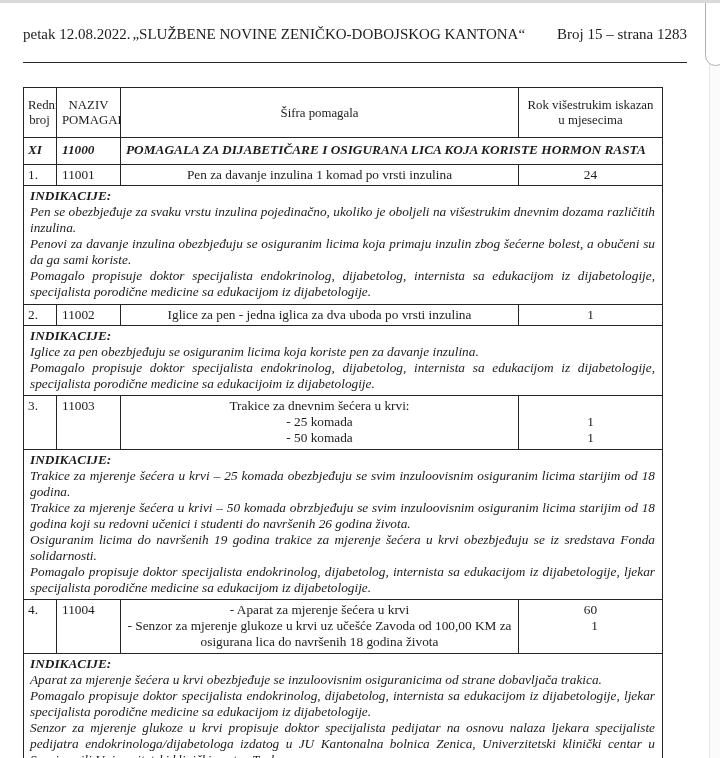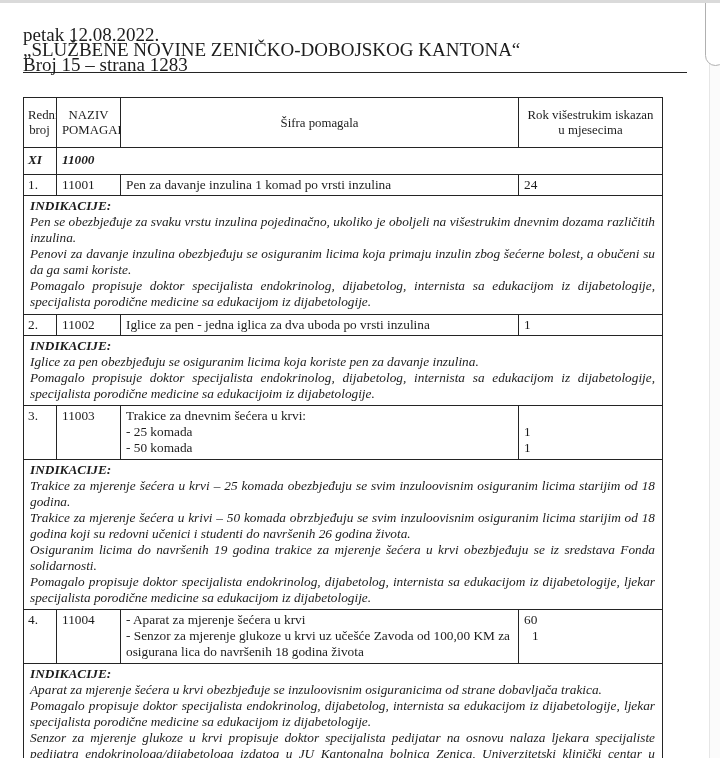--- a/index.html
+++ b/index.html
@@ -27,25 +27,24 @@
     z-index:6;
   }
   .content{
     position:absolute;left:23px;top:3px;width:640px;
   }
   
   .page-header{
     margin-top:24px;
     width:664px;
     display:flex;justify-content:space-between;align-items:baseline;
-    font-size:19px;line-height:15px;
+    font-size:15px;line-height:15px;
     border-bottom:1.6px solid #242424;
-    padding-bottom:0;
+    padding-bottom:20px;
     white-space:nowrap;
-    flex-direction:column;
   }
   .page-header .mid{padding-right:30px;}
   
   .tbl{
     border:1.6px solid #242424;
     margin-top:-1.6px;
     background:#fff;
     font-size:13.3px;line-height:16px;
     box-sizing:border-box;
     width:640px;
@@ -62,21 +61,21 @@
   .cell:first-child{border-left:none;padding-left:4px;}
   .head .cell{
     text-align:center;
     font-size:12.8px;line-height:15px;
     display:flex;flex-direction:column;justify-content:center;
     padding-top:4px;padding-bottom:4px;
     min-height:50px;
   }
   .cat{font-weight:bold;}
   .cat .cell{padding-top:4px;padding-bottom:6px;font-style:italic;}
-  .line{min-height:16px;}
+  .line{min-height:16px;text-align:center;}
   .rok-indent{padding-left:8px;}
   .ind{padding:2px 7px 4px 6px;font-style:italic;}
   .ind-head{font-weight:bold;}
   .ind p{margin:0;text-align:justify;}
 </style>
 </head>
 <body>
 
 <div class="top-strip"></div>
 
@@ -95,20 +94,21 @@
   <div class="tbl grid head first">
     <div class="cell">Redni broj</div>
     <div class="cell">NAZIV POMAGALA</div>
     <div class="cell">Šifra pomagala</div>
     <div class="cell">Rok višestrukim iskazan u mjesecima</div>
   </div>
 
   <div class="tbl grid3 cat">
     <div class="cell">XI</div>
     <div class="cell">11000</div>
+    <div class="cell">POMAGALA ZA DIJABETIČARE I OSIGURANA LICA KOJA KORISTE HORMON RASTA</div>
   </div>
 
   <div class="tbl grid">
     <div class="cell">1.</div>
     <div class="cell">11001</div>
     <div class="cell">
       <div class="line">Pen za davanje inzulina 1 komad po vrsti inzulina</div>
     </div>
     <div class="cell">
       <div class="line">24</div>

